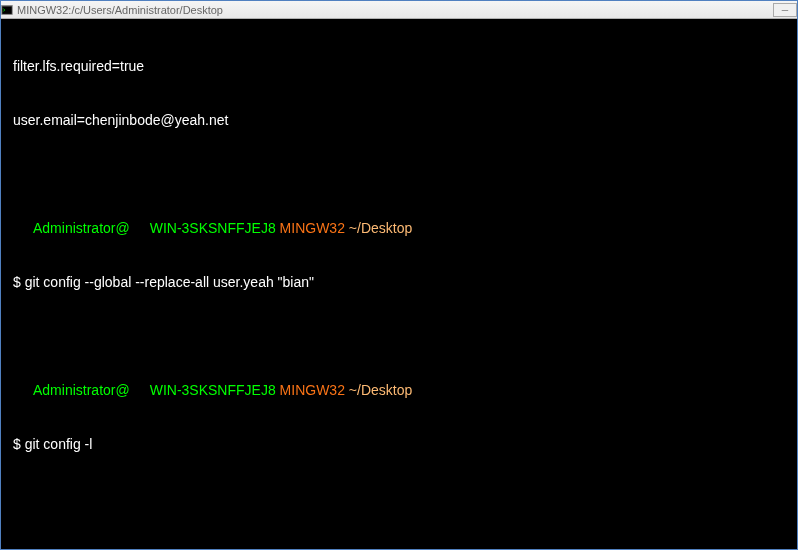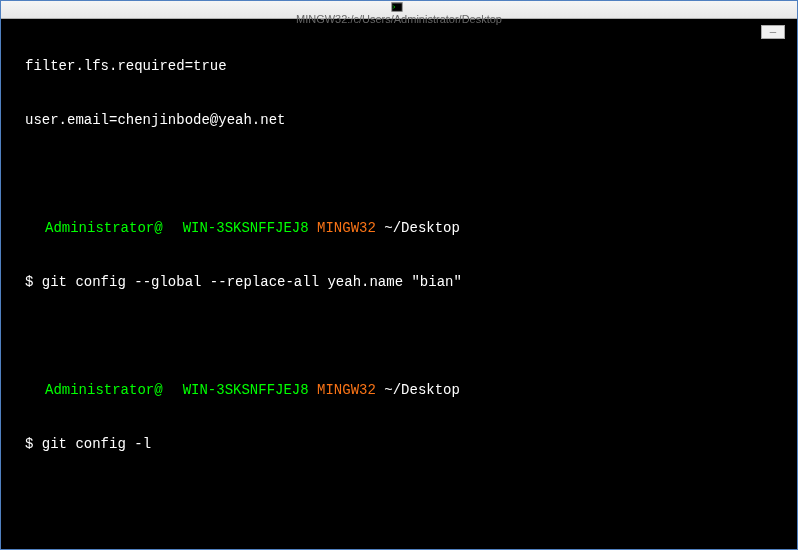--- a/index.html
+++ b/index.html
@@ -18,24 +18,23 @@
       width: 100%;
       height: 100%;
       border: 1px solid #5080c0;
     }
     .titlebar {
       height: 18px;
       background: linear-gradient(to bottom, #f5f5f5, #e8e8e8);
       border-bottom: 1px solid #b0b0b0;
       display: flex;
       align-items: center;
-      padding: 0 12px;
+      padding: 0 0;
       font-size: 11px;
       color: #666;
-      flex-direction: column;
     }
     .titlebar-icon {
       width: 12px;
       height: 12px;
       margin-right: 4px;
       flex-shrink: 0;
     }
     .titlebar-controls {
       margin-left: auto;
       display: flex;
@@ -47,40 +46,40 @@
       border: 1px solid #aaa;
       background: #f0f0f0;
       font-size: 9px;
       display: flex;
       align-items: center;
       justify-content: center;
     }
     .terminal {
       background: #000000;
       height: calc(100% - 18px);
-      padding: 2px 24px;
-      font-family: Liberation Mono, monospace;
+      padding: 2px 12px;
+      font-family: Liberation Sans, sans-serif;
       font-size: 14px;
       line-height: 18px;
       color: #ffffff;
       overflow: hidden;
       white-space: pre;
     }
     .line {
       display: block;
     }
     .prompt-user {
       color: #00ff00;
       margin-left: 20px;
     }
     .prompt-host {
       color: #f97316;
     }
     .prompt-path {
-      color: #ffffff;
+      color: #fdba74;
     }
     .prompt-at {
       color: #00ff00;
     }
     .dollar {
       color: #ffffff;
     }
     .cmd {
       color: #ffffff;
     }
@@ -105,21 +104,21 @@
     <div class="titlebar-controls">
       <div class="titlebar-btn">─</div>
     </div>
   </div>
 
   <div class="terminal">
     <span class="line output">filter.lfs.required=true</span>
     <span class="line output">user.email=chenjinbode@yeah.net</span>
     <div class="blank"></div>
     <span class="line"><span class="prompt-user">Administrator</span><span class="prompt-at">@</span><span class="prompt-user">WIN-3SKSNFFJEJ8</span> <span class="prompt-host">MINGW32</span> <span class="prompt-path">~/Desktop</span></span>
-    <span class="line"><span class="dollar">$</span> <span class="cmd">git config --global --replace-all yeah.name "bian"</span></span>
+    <span class="line"><span class="dollar">$</span> <span class="cmd">git config --global --replace-all user.yeah "bian"</span></span>
     <div class="blank"></div>
     <span class="line"><span class="prompt-user">Administrator</span><span class="prompt-at">@</span><span class="prompt-user">WIN-3SKSNFFJEJ8</span> <span class="prompt-host">MINGW32</span> <span class="prompt-path">~/Desktop</span></span>
     <span class="line"><span class="dollar">$</span> <span class="cmd">git config -l</span></span>
     
     
     
     
     
     
     

